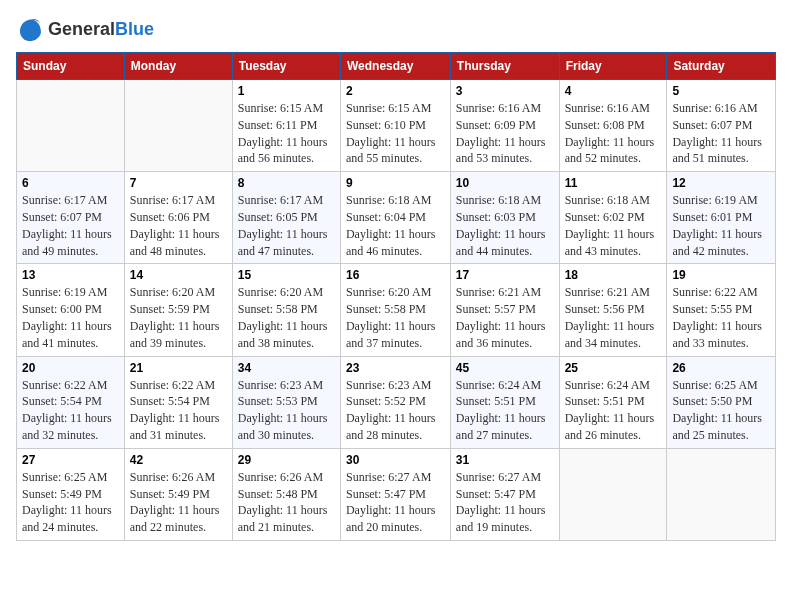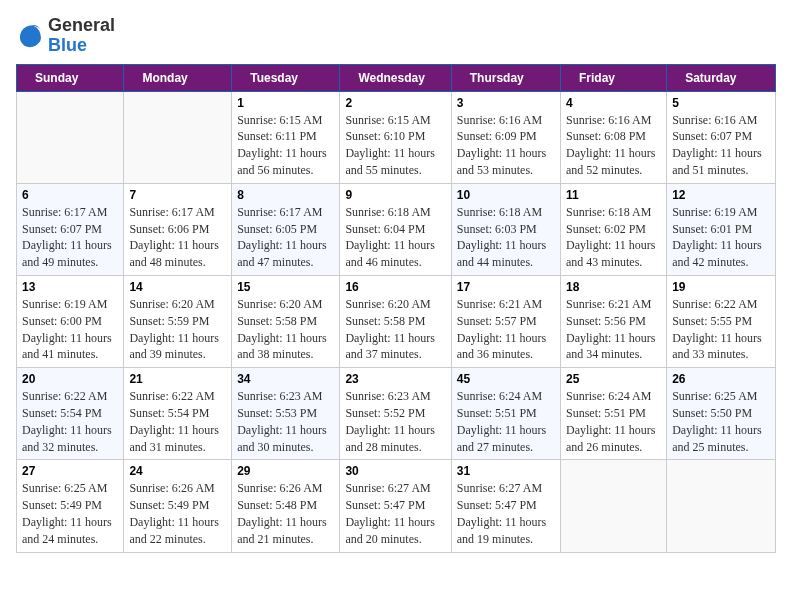--- a/index.html
+++ b/index.html
@@ -15,21 +15,21 @@
       justify-content: space-between;
       align-items: flex-start;
       margin-bottom: 8px;
     }
     .logo {
       display: flex;
       align-items: center;
     }
     .logo-text {
       display: flex;
-      flex-direction: column;
+      flex-direction: row;
       font-size: 18px;
       font-weight: bold;
       line-height: 1.1;
     }
     .logo-general { color: #333; }
     .logo-blue { color: #2277cc; }
     .logo-icon {
       width: 28px;
       height: 28px;
       margin-right: 4px;
@@ -45,24 +45,24 @@
     .location-title {
       font-size: 16px;
       color: #444;
     }
     .calendar-table {
       width: 100%;
       border-collapse: collapse;
       font-size: 11px;
     }
     .calendar-table thead tr th {
-      background-color: #701a75;
+      background-color: #b91c1c;
       color: #fff;
       text-align: left;
-      padding: 6px 18px;
+      padding: 6px 6px;
       font-size: 12px;
       font-weight: bold;
       border: 1px solid #1a5fa8;
     }
     .calendar-table tbody tr td {
       border: 1px solid #ccc;
       vertical-align: top;
       padding: 4px 5px;
       width: 113px;
       min-height: 70px;
@@ -234,21 +234,21 @@
           <span class="day-number">26</span>
           <div class="day-info">Sunrise: 6:25 AM<br>Sunset: 5:50 PM<br>Daylight: 11 hours and 25 minutes.</div>
         </td>
       </tr>
       <tr>
         <td>
           <span class="day-number">27</span>
           <div class="day-info">Sunrise: 6:25 AM<br>Sunset: 5:49 PM<br>Daylight: 11 hours and 24 minutes.</div>
         </td>
         <td>
-          <span class="day-number">24</span>
+          <span class="day-number">42</span>
           <div class="day-info">Sunrise: 6:26 AM<br>Sunset: 5:49 PM<br>Daylight: 11 hours and 22 minutes.</div>
         </td>
         <td>
           <span class="day-number">29</span>
           <div class="day-info">Sunrise: 6:26 AM<br>Sunset: 5:48 PM<br>Daylight: 11 hours and 21 minutes.</div>
         </td>
         <td>
           <span class="day-number">30</span>
           <div class="day-info">Sunrise: 6:27 AM<br>Sunset: 5:47 PM<br>Daylight: 11 hours and 20 minutes.</div>
         </td>

